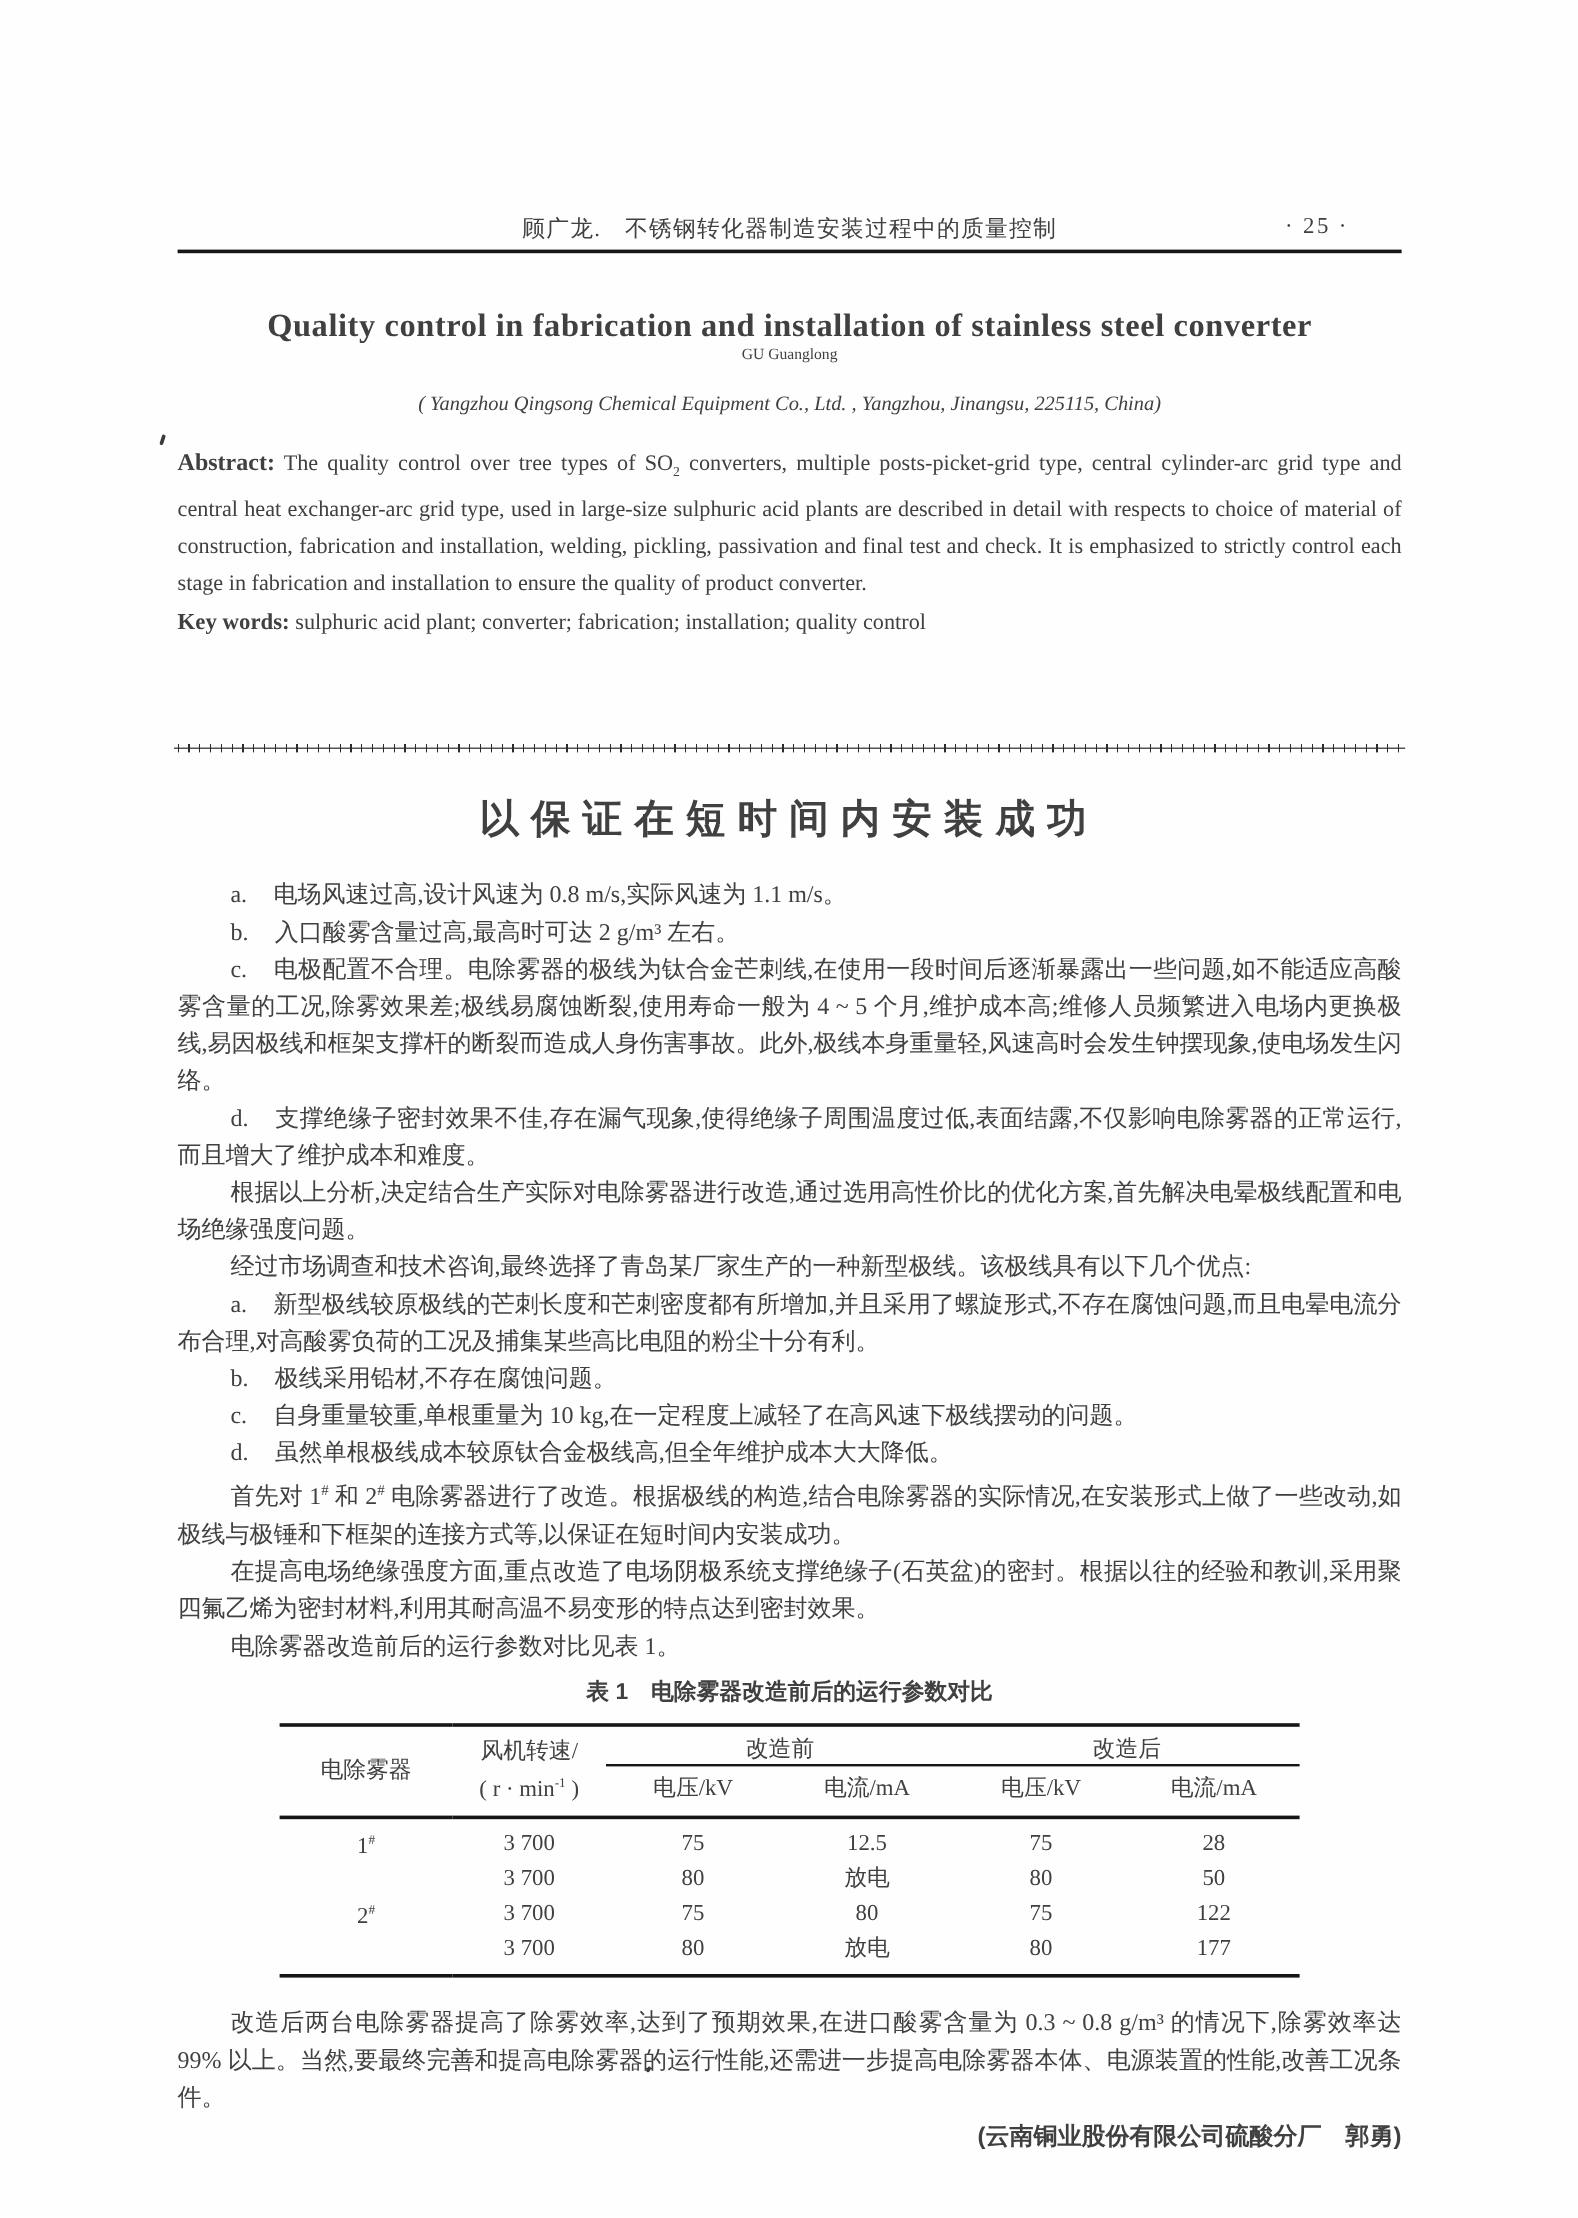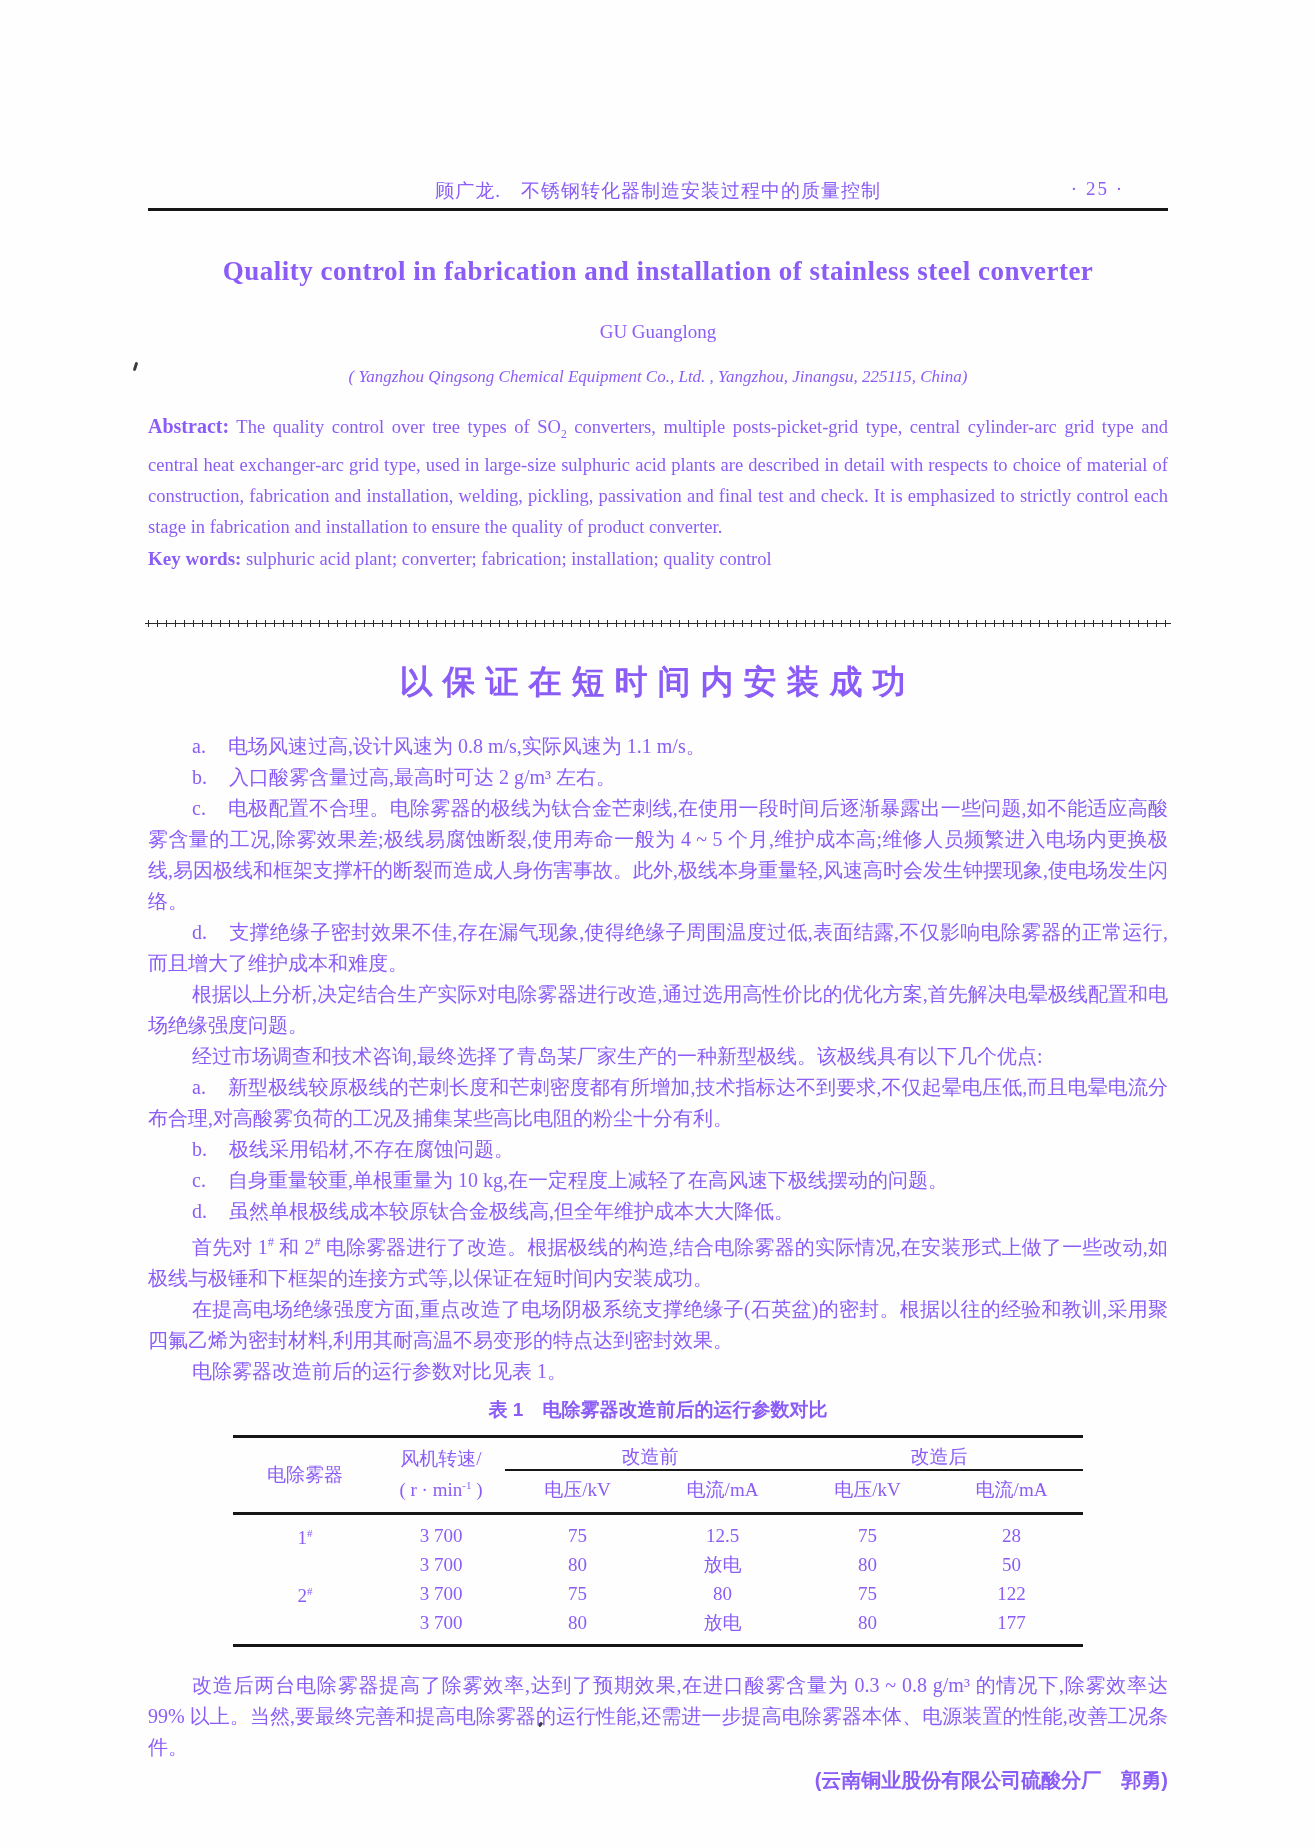--- a/index.html
+++ b/index.html
@@ -1,33 +1,33 @@
 <!DOCTYPE html>
 <html><head>
 <meta charset="utf-8">
 <style>
   html,body { margin:0; padding:0; background:#ffffff; }
   .page {
     position:relative; width:1315px; height:1848px;
-    background:#fefefe; color:#8b5cf6; overflow:hidden;
+    background:#fefefe; color:#404040; overflow:hidden;
     font-family:"Liberation Serif","DejaVu Serif",serif;
   }
   
   .running-head {
     position:absolute; top:178px; left:148px; width:1020px; height:26px;
     font-size:19px;
   }
   .rh-title { position:absolute; left:0; right:0; text-align:center; letter-spacing:1px; }
   .rh-page  { position:absolute; right:44px; top:0; letter-spacing:2px; }
   .head-rule { position:absolute; top:208px; left:148px; width:1020px; height:3px; background:#161616; }
 
   
   .english { position:absolute; top:256px; left:148px; width:1020px; }
   .e-title { margin:0; text-align:center; font-size:27px; font-weight:bold; letter-spacing:0.5px; }
-  .e-author { margin-top:34px; text-align:center; font-size:19px; }
+  .e-author { text-align:center; font-size:13px; }
   .e-affil { margin-top:24px; text-align:center; font-size:17px; font-style:italic; }
   .e-abstract { margin:24px 0 0 0; text-align:justify; font-size:18.5px; line-height:31px; }
   .e-abstract b { font-size:20px; }
   .e-keywords { margin:0; font-size:18.5px; line-height:31px; }
   .e-keywords b { font-size:19px; }
   sub { font-size:0.62em; }
   sup { font-size:0.62em; }
 
   
   .divider {
@@ -112,21 +112,21 @@
   <section class="cn-body">
 
     <p class="li"><span class="li-label">a.</span><span>电场风速过高,设计风速为 0.8 m/s,实际风速为 1.1 m/s。</span></p>
     <p class="li"><span class="li-label">b.</span><span>入口酸雾含量过高,最高时可达 2 g/m³ 左右。</span></p>
     <p class="li"><span class="li-label">c.</span><span>电极配置不合理。电除雾器的极线为钛合金芒刺线,在使用一段时间后逐渐暴露出一些问题,如不能适应高酸雾含量的工况,除雾效果差;极线易腐蚀断裂,使用寿命一般为 4 ~ 5 个月,维护成本高;维修人员频繁进入电场内更换极线,易因极线和框架支撑杆的断裂而造成人身伤害事故。此外,极线本身重量轻,风速高时会发生钟摆现象,使电场发生闪络。</span></p>
     <p class="li"><span class="li-label">d.</span><span>支撑绝缘子密封效果不佳,存在漏气现象,使得绝缘子周围温度过低,表面结露,不仅影响电除雾器的正常运行,而且增大了维护成本和难度。</span></p>
 
     <p>根据以上分析,决定结合生产实际对电除雾器进行改造,通过选用高性价比的优化方案,首先解决电晕极线配置和电场绝缘强度问题。</p>
     <p>经过市场调查和技术咨询,最终选择了青岛某厂家生产的一种新型极线。该极线具有以下几个优点:</p>
 
-    <p class="li"><span class="li-label">a.</span><span>新型极线较原极线的芒刺长度和芒刺密度都有所增加,技术指标达不到要求,不仅起晕电压低,而且电晕电流分布合理,对高酸雾负荷的工况及捕集某些高比电阻的粉尘十分有利。</span></p>
+    <p class="li"><span class="li-label">a.</span><span>新型极线较原极线的芒刺长度和芒刺密度都有所增加,并且采用了螺旋形式,不存在腐蚀问题,而且电晕电流分布合理,对高酸雾负荷的工况及捕集某些高比电阻的粉尘十分有利。</span></p>
     <p class="li"><span class="li-label">b.</span><span>极线采用铅材,不存在腐蚀问题。</span></p>
     <p class="li"><span class="li-label">c.</span><span>自身重量较重,单根重量为 10 kg,在一定程度上减轻了在高风速下极线摆动的问题。</span></p>
     <p class="li"><span class="li-label">d.</span><span>虽然单根极线成本较原钛合金极线高,但全年维护成本大大降低。</span></p>
 
     <p><span>首先对 1</span><sup>#</sup><span> 和 2</span><sup>#</sup><span> 电除雾器进行了改造。根据极线的构造,结合电除雾器的实际情况,在安装形式上做了一些改动,如极线与极锤和下框架的连接方式等,以保证在短时间内安装成功。</span></p>
     <p>在提高电场绝缘强度方面,重点改造了电场阴极系统支撑绝缘子(石英盆)的密封。根据以往的经验和教训,采用聚四氟乙烯为密封材料,利用其耐高温不易变形的特点达到密封效果。</p>
     <p>电除雾器改造前后的运行参数对比见表 1。</p>
 
     <div class="tbl-caption"><span class="cap-label">表 1</span><span>电除雾器改造前后的运行参数对比</span></div>
 

